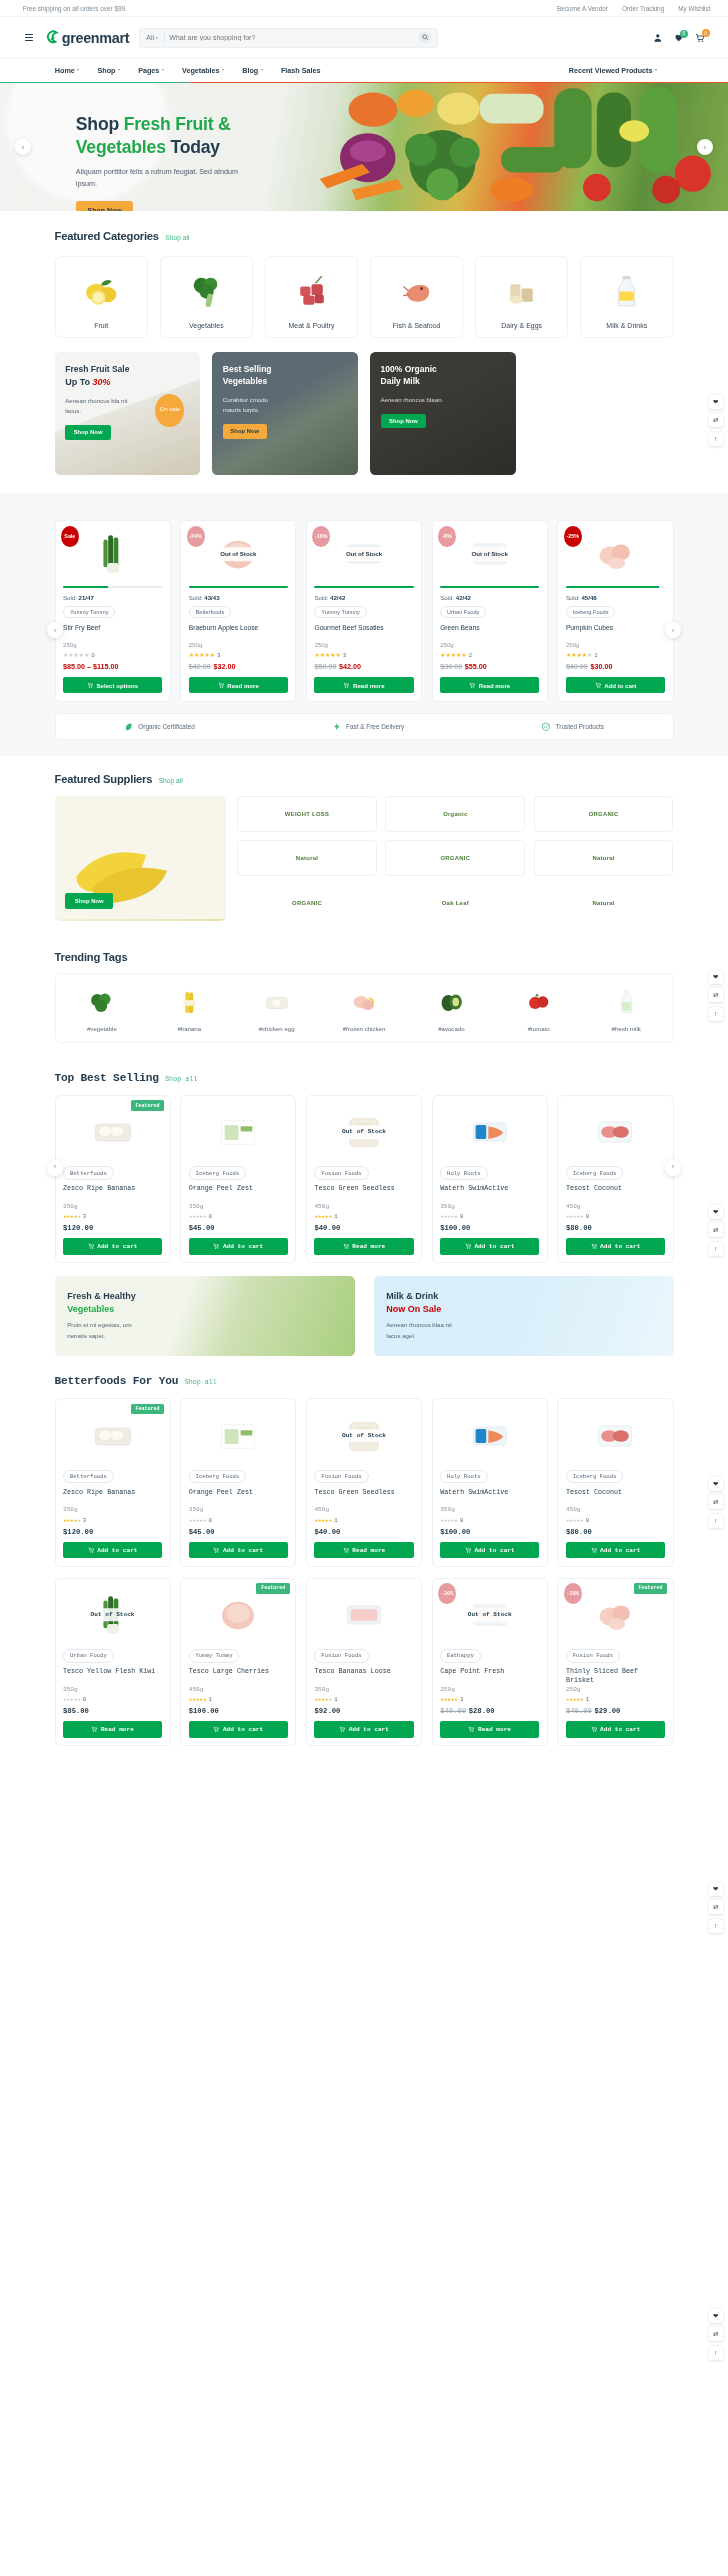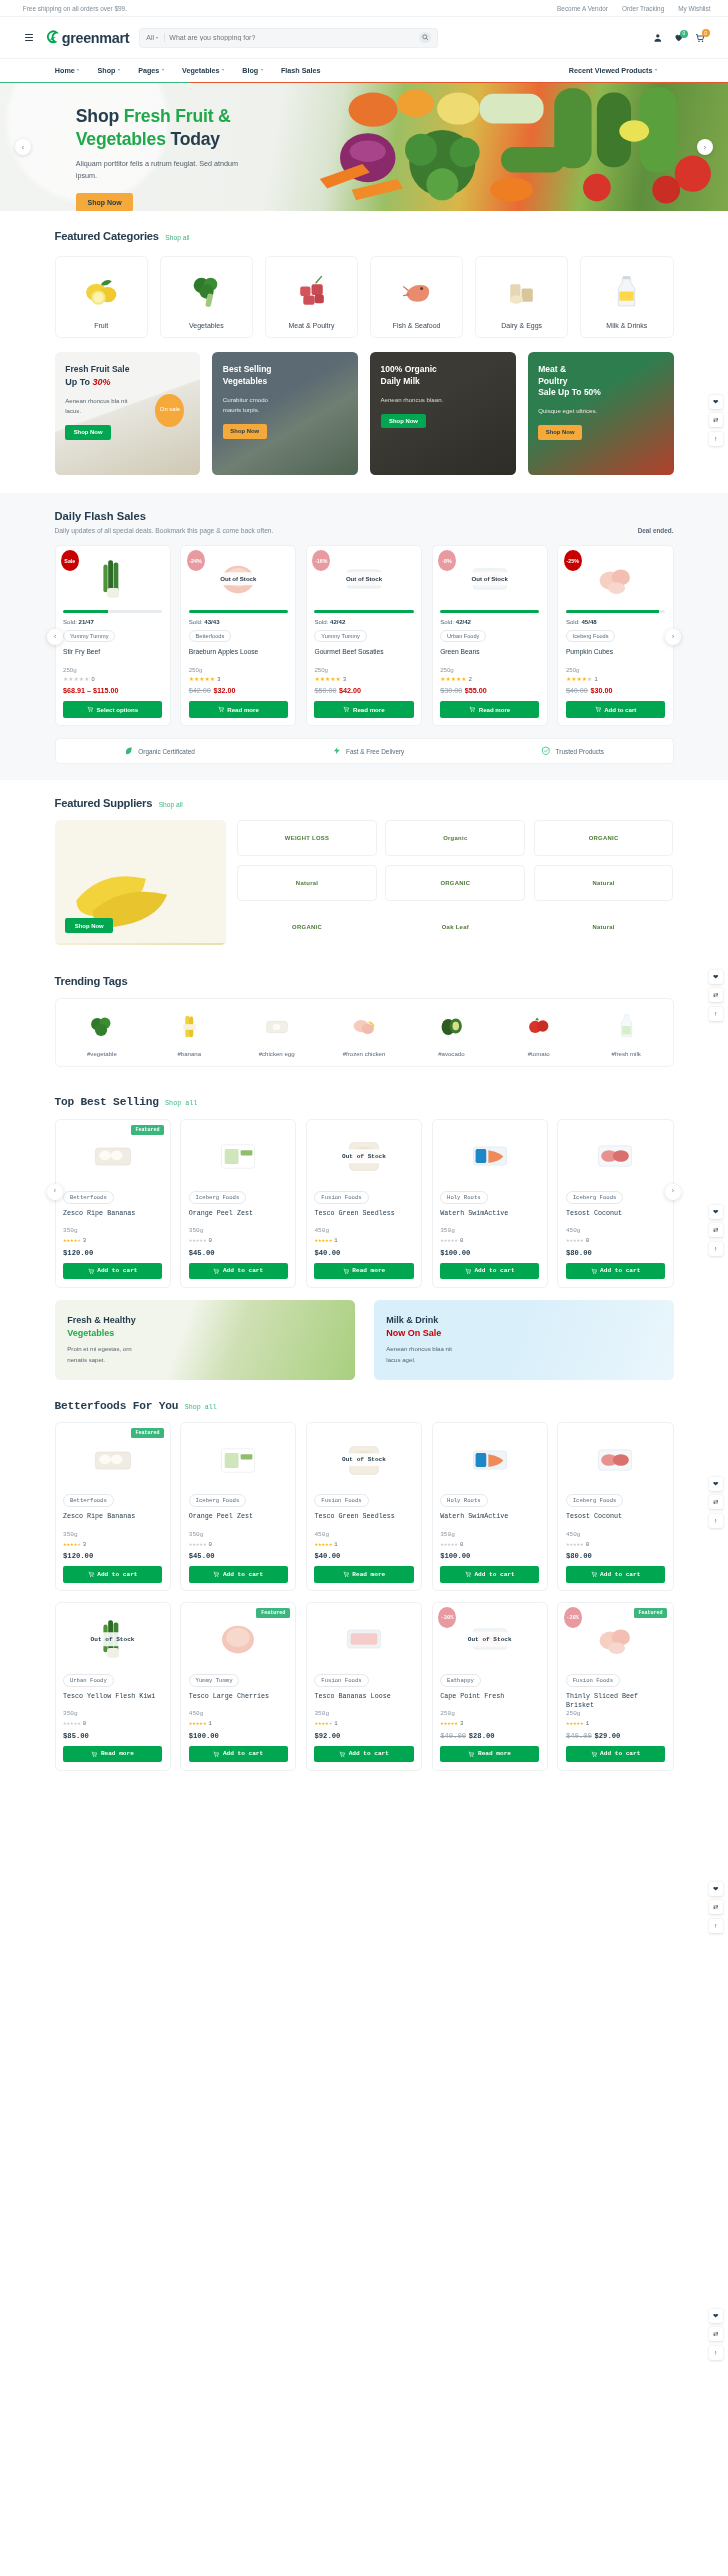--- a/index.html
+++ b/index.html
@@ -43,21 +43,21 @@
   .caret { width:0;height:0;border-left:1.9px solid transparent;border-right:1.9px solid transparent;border-top:2.1px solid #8a96a2;}
   .nav-accent { height:1.6px; background:linear-gradient(90deg,#3bb77e 0%, #3bb77e 26%, #e4572e 26%, #e4572e 100%); }
 
   
   .hero { position:relative; height:128px; overflow:hidden;
      background:
        radial-gradient(circle at 12% 30%, rgba(255,255,255,.6) 0 12%, transparent 13%),
        linear-gradient(100deg,#f2f4f1 0%, #eef1ec 38%, #d8e3cd 46%, #9bbf63 54%, #d9b648 64%, #e86a34 72%, #8fb84f 80%, #5f8f3d 88%, #7ea84a 100%);
   }
   .hero-veg { position:absolute; inset:0; }
-  .hero-content { position:relative; width:619px; margin:0 auto; padding:22.4px 0 0 21.3px; }
+  .hero-content { position:relative; width:619px; margin:8px auto; padding:22.4px 0 0 21.3px; }
   .hero h1 { font-size:17.6px; line-height:1.28; font-weight:bold; letter-spacing:-0.2px; max-width:229px;}
   .hero h1 .grn { color:#21a84b; }
   .hero p { margin-top:7.5px; font-size:7.2px; color:#4f5d6b; line-height:1.7; max-width:176px;}
   .btn-orange { margin-top:10.7px; display:inline-block; background:#f6a93b; color:#253d4e; font-weight:bold; font-size:7px; padding:5.9px 11.7px; border-radius:2.7px; border:0; cursor:pointer; font-family:inherit;}
   .hero-arrow { position:absolute; top:50%; transform:translateY(-50%); width:16px; height:16px; border-radius:50%; background:#fff; box-shadow:0 1.1px 4.3px rgba(0,0,0,.14); display:flex; align-items:center; justify-content:center; cursor:pointer; font-size:7px; color:#6b7b8a;}
   .hero-arrow.l { left:15px; } .hero-arrow.r { right:15px; }
 
   
   .section-title { display:flex; align-items:baseline; gap:6.4px; }
   .section-title h2 { font-size:11.2px; font-weight:bold; letter-spacing:-0.2px;}
@@ -385,37 +385,25 @@
     <div class="promo p2">
       <h3><span>Best Selling</span><br><span>Vegetables</span></h3>
       <p>Curabitur cmodo mauris turpis.</p>
       <button class="btn-amber">Shop Now</button>
     </div>
     <div class="promo p3">
       <h3><span>100% Organic</span><br><span>Daily Milk</span></h3>
       <p>Aenean rhoncus blaan.</p>
       <button class="btn-green">Shop Now</button>
     </div>
-    <div class="promo p4">
-      <h3><span>Meat &amp;</span><br><span>Poultry</span><br><span>Sale Up To</span> <span>50%</span></h3>
-      <p>Quisque eget ultrices.</p>
-      <button class="btn-amber">Shop Now</button>
-    </div>
   </div>
 </div>
 
 <div class="flash">
   <div class="wrap rel">
-    <div class="flash-head">
-      <div>
-        <h2 style="font-size:11.2px;font-weight:bold;">Daily Flash Sales</h2>
-        <div class="flash-sub">Daily updates of all special deals. Bookmark this page &amp; come back often.</div>
-      </div>
-      <div class="deal-ended">Deal ended.</div>
-    </div>
     <div class="carousel-arrow ca-l">‹</div>
     <div class="carousel-arrow ca-r">›</div>
     <div class="prod-grid" id="flash-grid">
   <div class="pcard">
     <div class="bubble sale">Sale</div>
     <div class="pimg">
             <svg width="48" height="48" viewBox="0 0 90 90">
               <rect x="36" y="10" width="9" height="60" rx="4" fill="#2d6b26"></rect>
               <rect x="46" y="14" width="9" height="56" rx="4" fill="#3b8231"></rect>
               <rect x="27" y="18" width="8" height="52" rx="4" fill="#4d9438"></rect>
@@ -427,21 +415,21 @@
             <i style="width:45%"></i>
           </div>
     <div class="sold">Sold: <b>21/47</b></div>
     <div class="vendor">Yummy Tummy</div>
     <div class="pname">Stir Fry Beef</div>
     <div class="pweight">250g</div>
     <div class="stars">
             <span class="st"><span class="s-off">★</span><span class="s-off">★</span><span class="s-off">★</span><span class="s-off">★</span><span class="s-off">★</span></span>
             <span>0</span>
           </div>
-    <div class="price">$68.91 – $115.00</div>
+    <div class="price">$85.00 – $115.00</div>
     <button class="btn-cart">
             <svg width="6.4" height="6.4" viewBox="0 0 20 20">
               <path d="M2 3h2.4l2 10h9.2l2-7H6" fill="none" stroke="#fff" stroke-width="1.9" stroke-linejoin="round"></path>
               <circle cx="8" cy="16.5" r="1.6" fill="#fff"></circle>
               <circle cx="15" cy="16.5" r="1.6" fill="#fff"></circle>
             </svg>
             <span>Select options</span>
           </button>
   </div>
   <div class="pcard">

